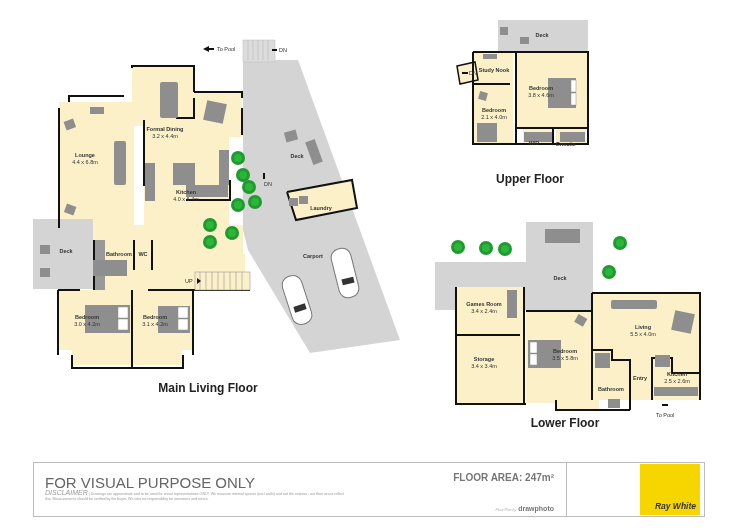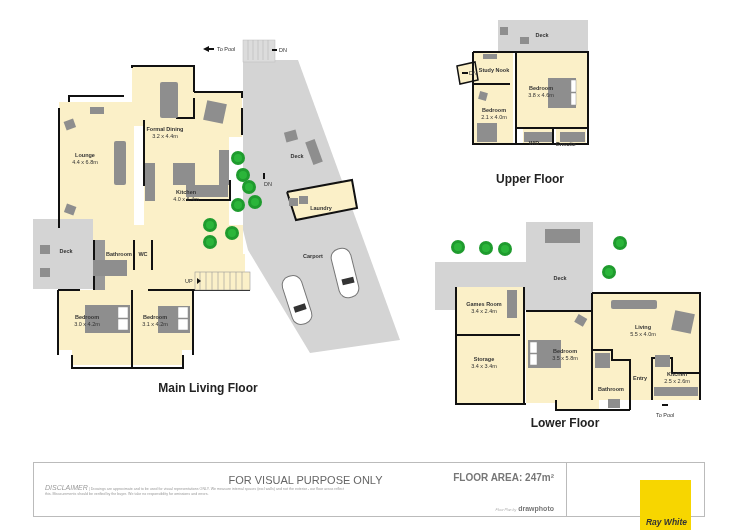--- a/index.html
+++ b/index.html
@@ -9,26 +9,26 @@
   .rl { font-family: "Liberation Sans", sans-serif; font-size: 5.5px; fill: #333; text-anchor: middle; font-weight: bold; }
   .rl2 { font-family: "Liberation Sans", sans-serif; font-size: 5.5px; fill: #333; text-anchor: middle; }
   .ft { font-family: "Liberation Sans", sans-serif; font-size: 12px; font-weight: bold; fill: #222; text-anchor: middle; }
   .sm { font-family: "Liberation Sans", sans-serif; font-size: 5.5px; fill: #333; }
   .footer { position: absolute; left: 33px; top: 462px; width: 672px; height: 55px; border: 1px solid #bbb; background: #fff; }
   .f-left { position: absolute; left: 0; top: 0; width: 532px; height: 100%; padding: 6px 0 0 11px; }
   .f-mid { position: absolute; left: 532px; top: 0; width: 68px; height: 100%; border-left: 1px solid #bbb; }
   .f-title { font-size: 17px; font-weight: bold; color: #6a6a6a; white-space: nowrap; }
   .f-sub { font-size: 9px; color: #888; font-style: italic; font-weight: normal; margin-left: 3px; }
   .f-area { position: absolute; right: 12px; top: 9px; font-size: 10px; font-weight: bold; color: #777; }
-  .f-vis { font-size: 11px; color: #666; margin-top: 5px; text-align: center; }
+  .f-vis { font-size: 15px; color: #666; margin-top: 5px; }
   .f-disc { font-size: 3.6px; color: #999; line-height: 4.6px; width: 300px; }
   .f-disc b { font-size: 7px; font-style: italic; font-weight: normal; color: #999; }
   .f-draw { position: absolute; right: 12px; bottom: 4px; font-size: 7px; color: #777; font-weight: bold; }
   .f-draw i { font-size: 3.5px; color: #aaa; font-weight: normal; margin-right: 2px; }
-  .rw { position: absolute; left: 606px; top: 1px; width: 51px; height: 51px; background: #f7d600; margin-top: 16px; }
+  .rw { position: absolute; left: 606px; top: 1px; width: 60px; height: 51px; background: #f7d600; }
   .rw span { position: absolute; right: 4px; bottom: 4px; font-size: 8.5px; font-weight: bold; font-style: italic; color: #333; }
 </style>
 </head>
 <body>
 
 <svg id="plan" viewBox="0 0 750 455" xmlns="http://www.w3.org/2000/svg">
   <defs>
     <g id="tree">
       <circle r="7" fill="#1f9b2e"></circle>
       <circle r="4" fill="#2bb53a"></circle>

